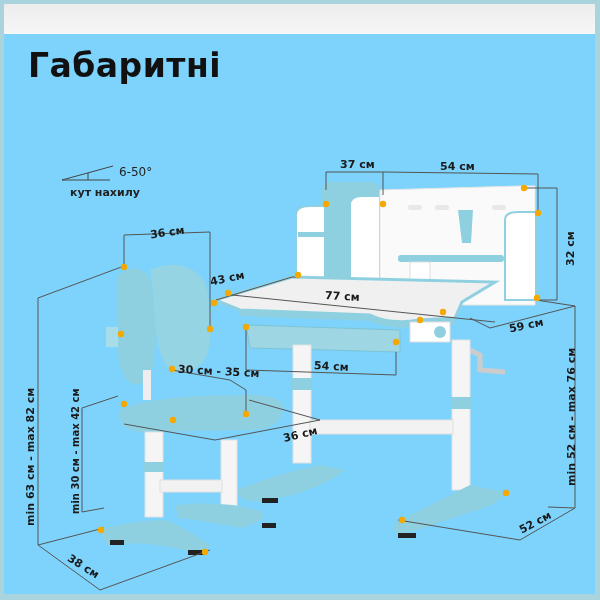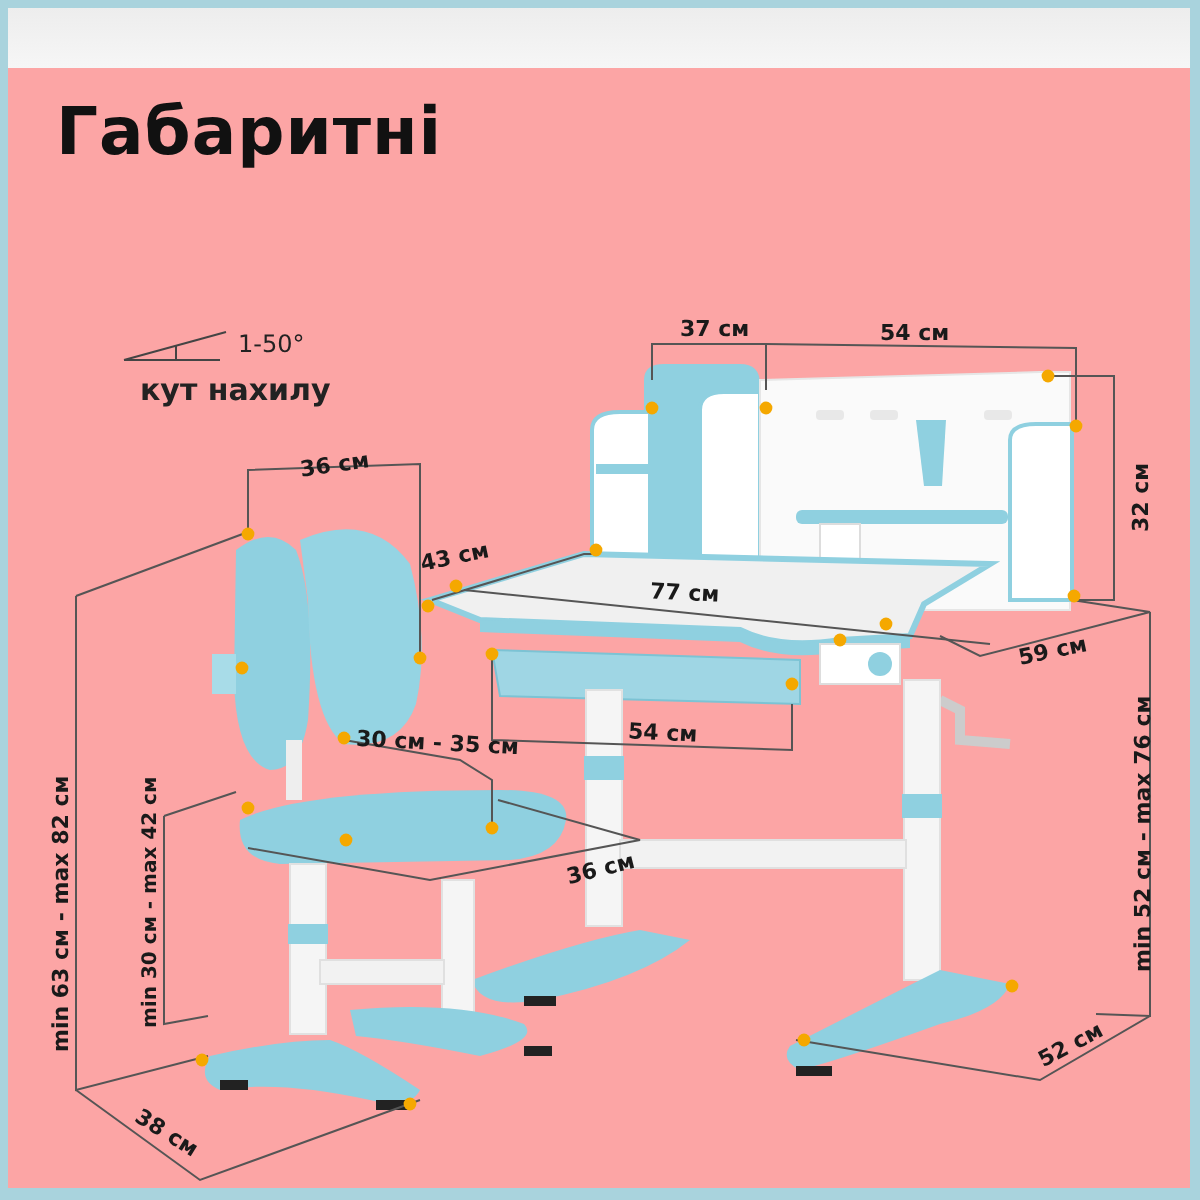--- a/index.html
+++ b/index.html
@@ -1,23 +1,23 @@
 <!DOCTYPE html>
 <html><head>
 <meta charset="utf-8">
 <style>
   html, body { margin:0; padding:0; }
   body { width:600px; height:600px; overflow:hidden; background:#a9d3dd; font-family:"DejaVu Sans", sans-serif; }
-  .frame { position:absolute; left:4px; top:4px; width:591px; height:590px; background:#fca5a5; overflow:hidden; }
+  .frame { position:absolute; left:4px; top:4px; width:591px; height:590px; background:#7dd3fc; overflow:hidden; }
   .topband { position:absolute; left:0; top:0; width:100%; height:30px; background:linear-gradient(#ededed,#f6f6f6); }
   .title { position:absolute; left:24px; top:36px; font-family:"DejaVu Sans", sans-serif; font-weight:bold; font-size:33px; line-height:52px; color:#111; letter-spacing:0.5px; }
   .lbl { position:absolute; font-family:"DejaVu Sans", sans-serif; font-weight:bold; font-size:11px; color:#1a1a1a; white-space:nowrap; }
   .lbl.rot-90 { transform-origin:left top; transform:rotate(-90deg); }
   .angle-txt { position:absolute; font-family:"DejaVu Sans", sans-serif; font-size:12px; color:#222; }
-  .angle-lbl { position:absolute; font-family:"DejaVu Sans", sans-serif; font-weight:bold; font-size:15px; color:#222; }
+  .angle-lbl { position:absolute; font-family:"DejaVu Sans", sans-serif; font-weight:bold; font-size:11px; color:#222; }
   svg.art { position:absolute; left:0; top:0; }
 </style>
 </head>
 <body>
 
 <div class="frame">
   <div class="topband"></div>
 
   <div class="title">
     <div>Габаритні</div>
@@ -140,21 +140,21 @@
       <circle cx="124" cy="404" r="3.2"></circle>
       <circle cx="173" cy="420" r="3.2"></circle>
       <circle cx="246" cy="414" r="3.2"></circle>
       <circle cx="101" cy="530" r="3.2"></circle>
       <circle cx="205" cy="552" r="3.2"></circle>
       <circle cx="506" cy="493" r="3.2"></circle>
       <circle cx="402" cy="520" r="3.2"></circle>
     </g>
   </svg>
 
-  <div class="angle-txt" style="left:115px;top:161px;">1-50°</div>
+  <div class="angle-txt" style="left:115px;top:161px;">6-50°</div>
   <div class="angle-lbl" style="left:66px;top:182px;">кут нахилу</div>
 
   <div class="lbl" style="left:336px;top:154px;">37 см</div>
   <div class="lbl" style="left:436px;top:156px;">54 см</div>
   <div class="lbl rot-90" style="left:560px;top:262px;">32 см</div>
   <div class="lbl" style="left:321px;top:286px;transform:rotate(3deg);">77 см</div>
   <div class="lbl" style="left:206px;top:268px;transform:rotate(-12deg);">43 см</div>
   <div class="lbl" style="left:505px;top:315px;transform:rotate(-12deg);">59 см</div>
   <div class="lbl" style="left:310px;top:356px;transform:rotate(3deg);">54 см</div>
   <div class="lbl rot-90" style="left:561px;top:482px;">min 52 см - max 76 см</div>

